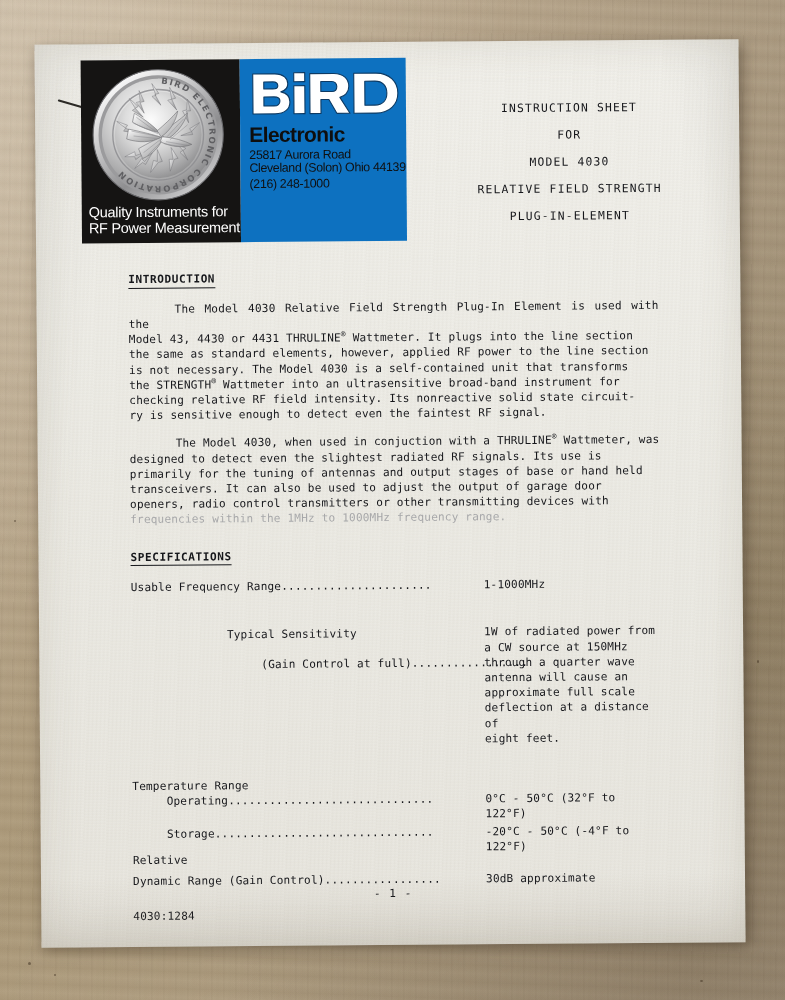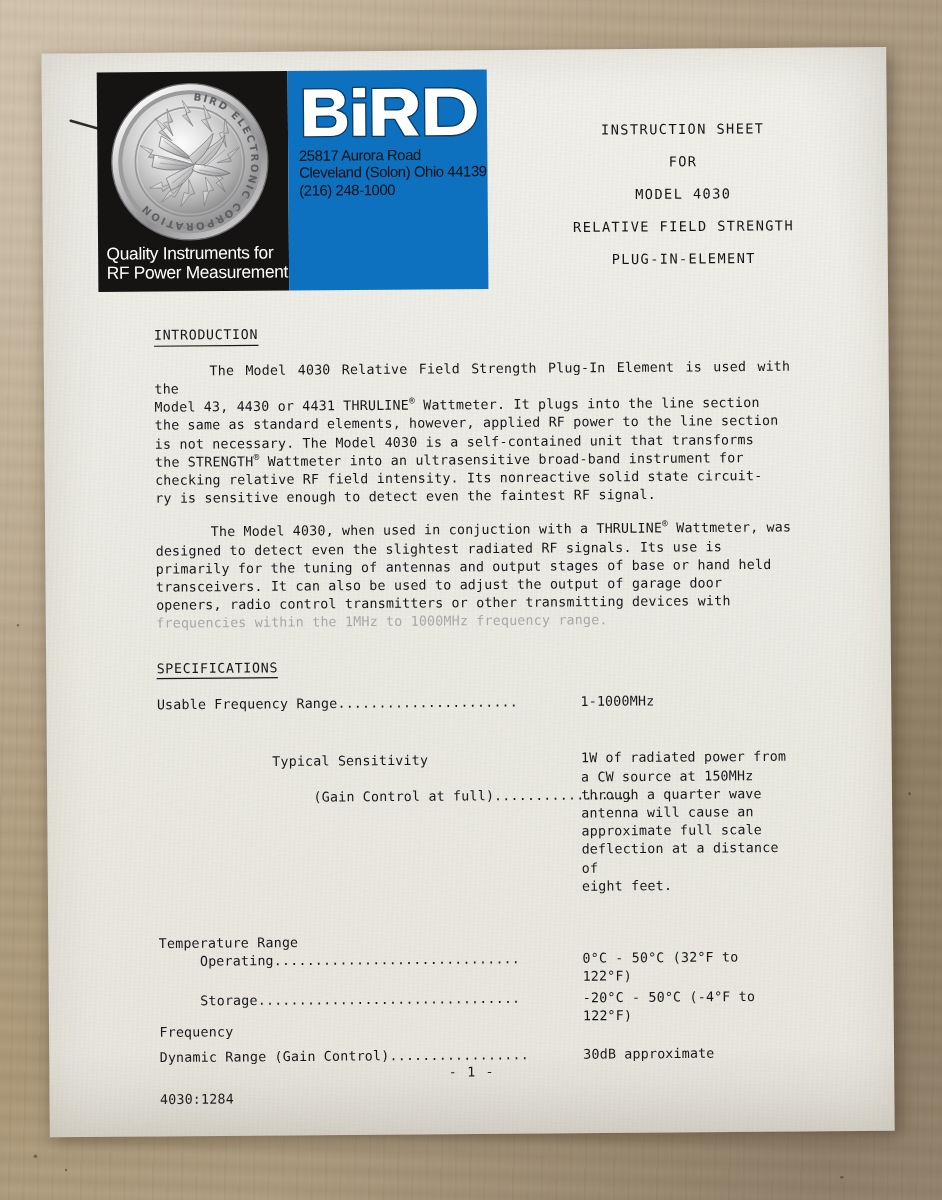--- a/index.html
+++ b/index.html
@@ -193,20 +193,21 @@
     font-size: 11.1px;
     line-height: 15.2px;
     letter-spacing: 0.16px;
   }
   .section-head {
     display: inline-block;
     border-bottom: 1.3px solid #16171b;
     padding-bottom: 0.5px;
     letter-spacing: 0.55px;
     font-size: 11.1px;
+    font-weight: bold;
   }
   .para {
     margin-top: 13px;
     text-indent: 46px;
     text-align: justify;
     white-space: normal;
   }
   .para .line { display: block; text-indent: 0; }
   .para .line.first { text-indent: 46px; }
   .faded { color: #7f8188; opacity: 0.62; }
@@ -381,20 +382,21 @@
 
             <path d="M61 4 L85 4 C95 4 100 10 100 17 C100 23 96 27 91 28 L101 44 L88 44 L80 30 L72 30 L72 44 L61 44 Z
                      M72 12 L72 22 L83 22 C86 22 88 20 88 17 C88 14 86 12 83 12 Z"></path>
 
             <path d="M105 4 L127 4 C141 4 149 13 149 24 C149 35 141 44 127 44 L105 44 Z
                      M116 12 L116 36 L126 36 C134 36 138 31 138 24 C138 17 134 12 126 12 Z"></path>
           </g>
         </svg>
 
         <div id="corp-name">
+          <div>Electronic</div>
         </div>
 
         <div id="address-block">
           <div>25817 Aurora Road</div>
           <div>Cleveland (Solon) Ohio 44139</div>
           <span class="phone">(216) 248-1000</span>
         </div>
       </div>
     </div>
 
@@ -469,18 +471,18 @@
 
           <div class="spec-row gap">
             <span class="spec-label">Dynamic Range (Gain Control).................</span>
             <span class="spec-value">30dB approximate</span>
           </div>
 
         </div>
       </div>
     </div>
 
-    <div id="continued">Frequency</div>
+    <div id="continued">Relative</div>
     <div id="page-number">- 1 -</div>
     <div id="doc-code">4030:1284</div>
 
   </div>
 </div>
 
 </body></html>

